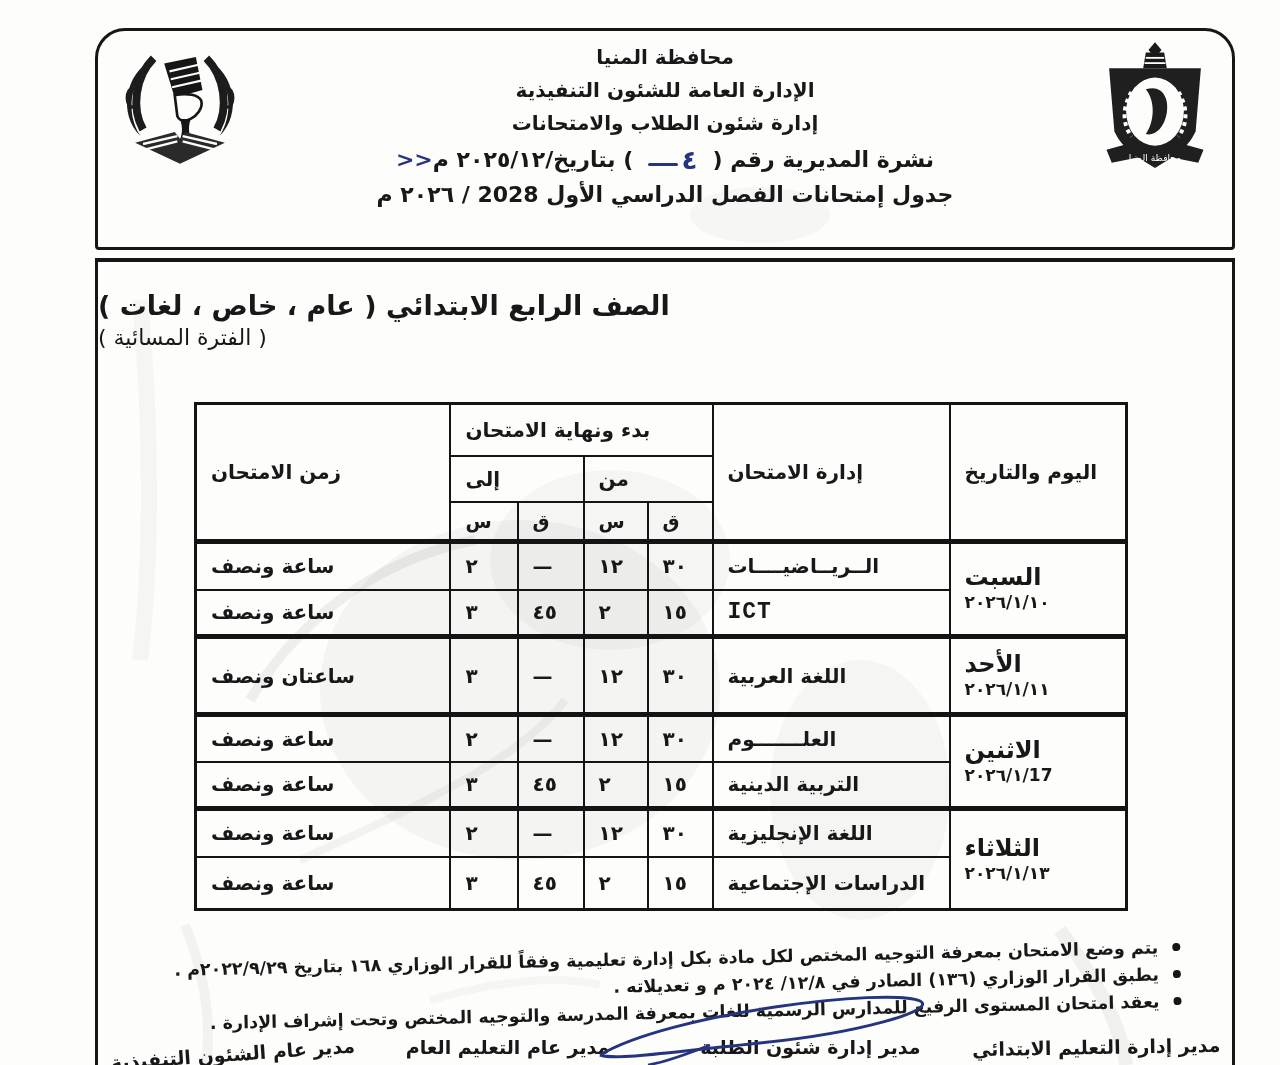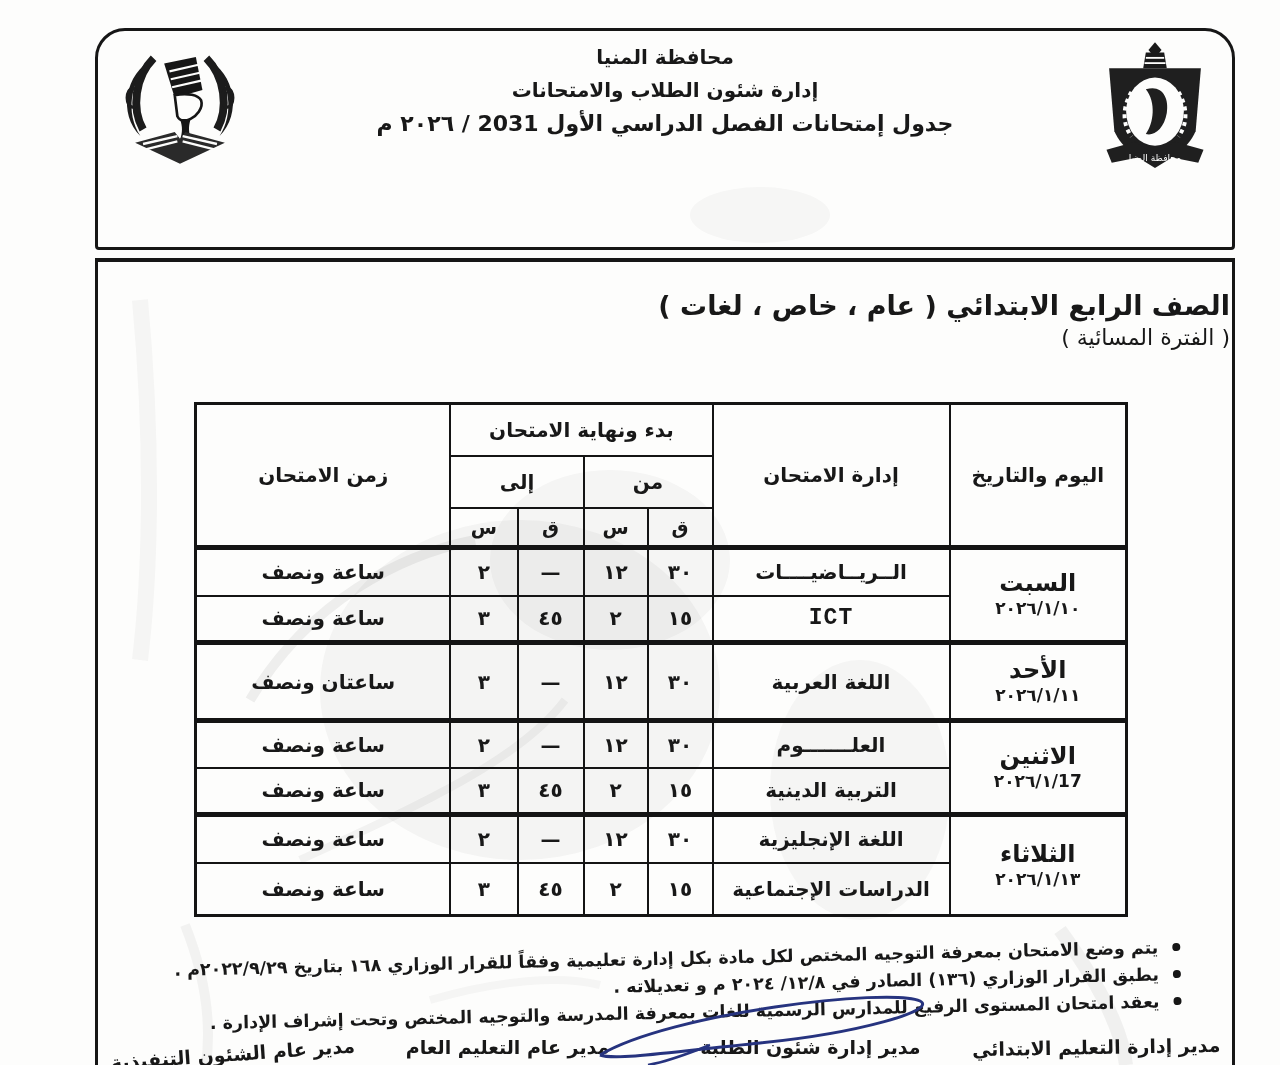--- a/index.html
+++ b/index.html
@@ -31,36 +31,36 @@
   .chev{unicode-bidi:bidi-override;direction:ltr;color:#26337f;font-weight:bold;letter-spacing:-2px;}
   .bdate-exact{unicode-bidi:bidi-override;direction:ltr;}
   .logo{position:absolute;}
   .logo.left{left:16px;top:14px;}
   .logo.right{right:18px;top:8px;}
   
   .body-box{
     position:absolute;left:95px;top:258px;width:1140px;height:830px;
     border:3px solid #161616;border-top-width:4px;box-sizing:border-box;
   }
-  .grade-title{position:absolute;left:0;right:2px;top:28px;text-align:right;}
+  .grade-title{position:absolute;left:0;right:2px;top:28px;text-align:left;}
   .grade-title .l1{font-size:27px;font-weight:bold;}
   .grade-title .l2{font-size:22px;font-weight:normal;margin-top:4px;}
   
   table.sched{
     position:absolute;right:104px;top:140px;
     border-collapse:collapse;border:3px solid #141414;
     table-layout:fixed;width:931px;
     background:transparent;
   }
   table.sched th,table.sched td{
-    border:2px solid #141414;text-align:center;vertical-align:middle;
-    font-weight:bold;font-size:20px;padding:0 4px;box-sizing:border-box;
+    border:2px solid #141414;text-align:left;vertical-align:middle;
+    font-weight:bold;font-size:20px;padding:0 14px;box-sizing:border-box;
   }
   tr.h1 th{height:52px;}
-  tr.h2 th{height:52px;}
+  tr.h2 th{height:46px;}
   tr.h3 th{height:40px;font-size:19px;}
   thead th{font-size:20px;}
   .bthick{border-bottom-width:5px !important;}
   td.daycell .dname{font-size:24px;line-height:26px;}
   td.daycell .ddate{font-size:17px;line-height:24px;unicode-bidi:bidi-override;direction:ltr;}
   td.subject{font-size:20px;}
   td.subject.latin{font-family:Liberation Mono, monospace;font-size:23px;letter-spacing:1px;margin-left:36px;}
   td.num{font-size:20px;}
   td.dur{font-size:20px;}
   tr.r1 td{height:48px;} tr.r2 td{height:47px;} tr.r3 td{height:78px;}
@@ -133,22 +133,28 @@
         <path d="M38 38 C 50 34 56 44 54 56 C 52 68 44 74 38 72 C 44 64 46 48 38 38 Z" fill="#1f1f1f"></path>
         <path d="M27 40 C 20 52 20 64 27 74" stroke="#fdfdfc" stroke-width="3" fill="none" stroke-dasharray="3 3"></path>
         <path d="M63 40 C 70 52 70 64 63 74" stroke="#fdfdfc" stroke-width="3" fill="none" stroke-dasharray="3 3"></path>
         <path d="M8 84 L30 78 L45 88 L60 78 L82 84 L78 94 L58 90 L45 98 L32 90 L12 94 Z" fill="#1f1f1f"></path>
         <text x="45" y="93" text-anchor="middle" font-size="7" fill="#fdfdfc" font-family="DejaVu Sans, sans-serif">محافظة المنيا</text>
       </svg>
     </div>
 
     <div class="org-lines">
       <div class="org-line">محافظة المنيا</div>
+      <div class="org-line">الإدارة العامة للشئون التنفيذية</div>
       <div class="org-line">إدارة شئون الطلاب والامتحانات</div>
-      <div class="schedule-line">جدول إمتحانات الفصل الدراسي الأول 2031 / ٢٠٢٦ م</div>
+      <div class="bulletin-line">
+        <span>نشرة المديرية رقم (</span>
+        <span class="hand-num"><span>٤</span><span class="hand-tail"></span></span>
+        <span>) بتاريخ</span><span class="chev">&gt;&gt;</span><span class="bdate-exact">م ٢٠٢٥/١٢/</span>
+      </div>
+      <div class="schedule-line">جدول إمتحانات الفصل الدراسي الأول 2028 / ٢٠٢٦ م</div>
     </div>
   </div>
 
   <div class="body-box">
 
     <div class="grade-title">
       <div class="l1">الصف الرابع الابتدائي ( عام ، خاص ، لغات )</div>
       <div class="l2">( الفترة المسائية )</div>
     </div>
 

